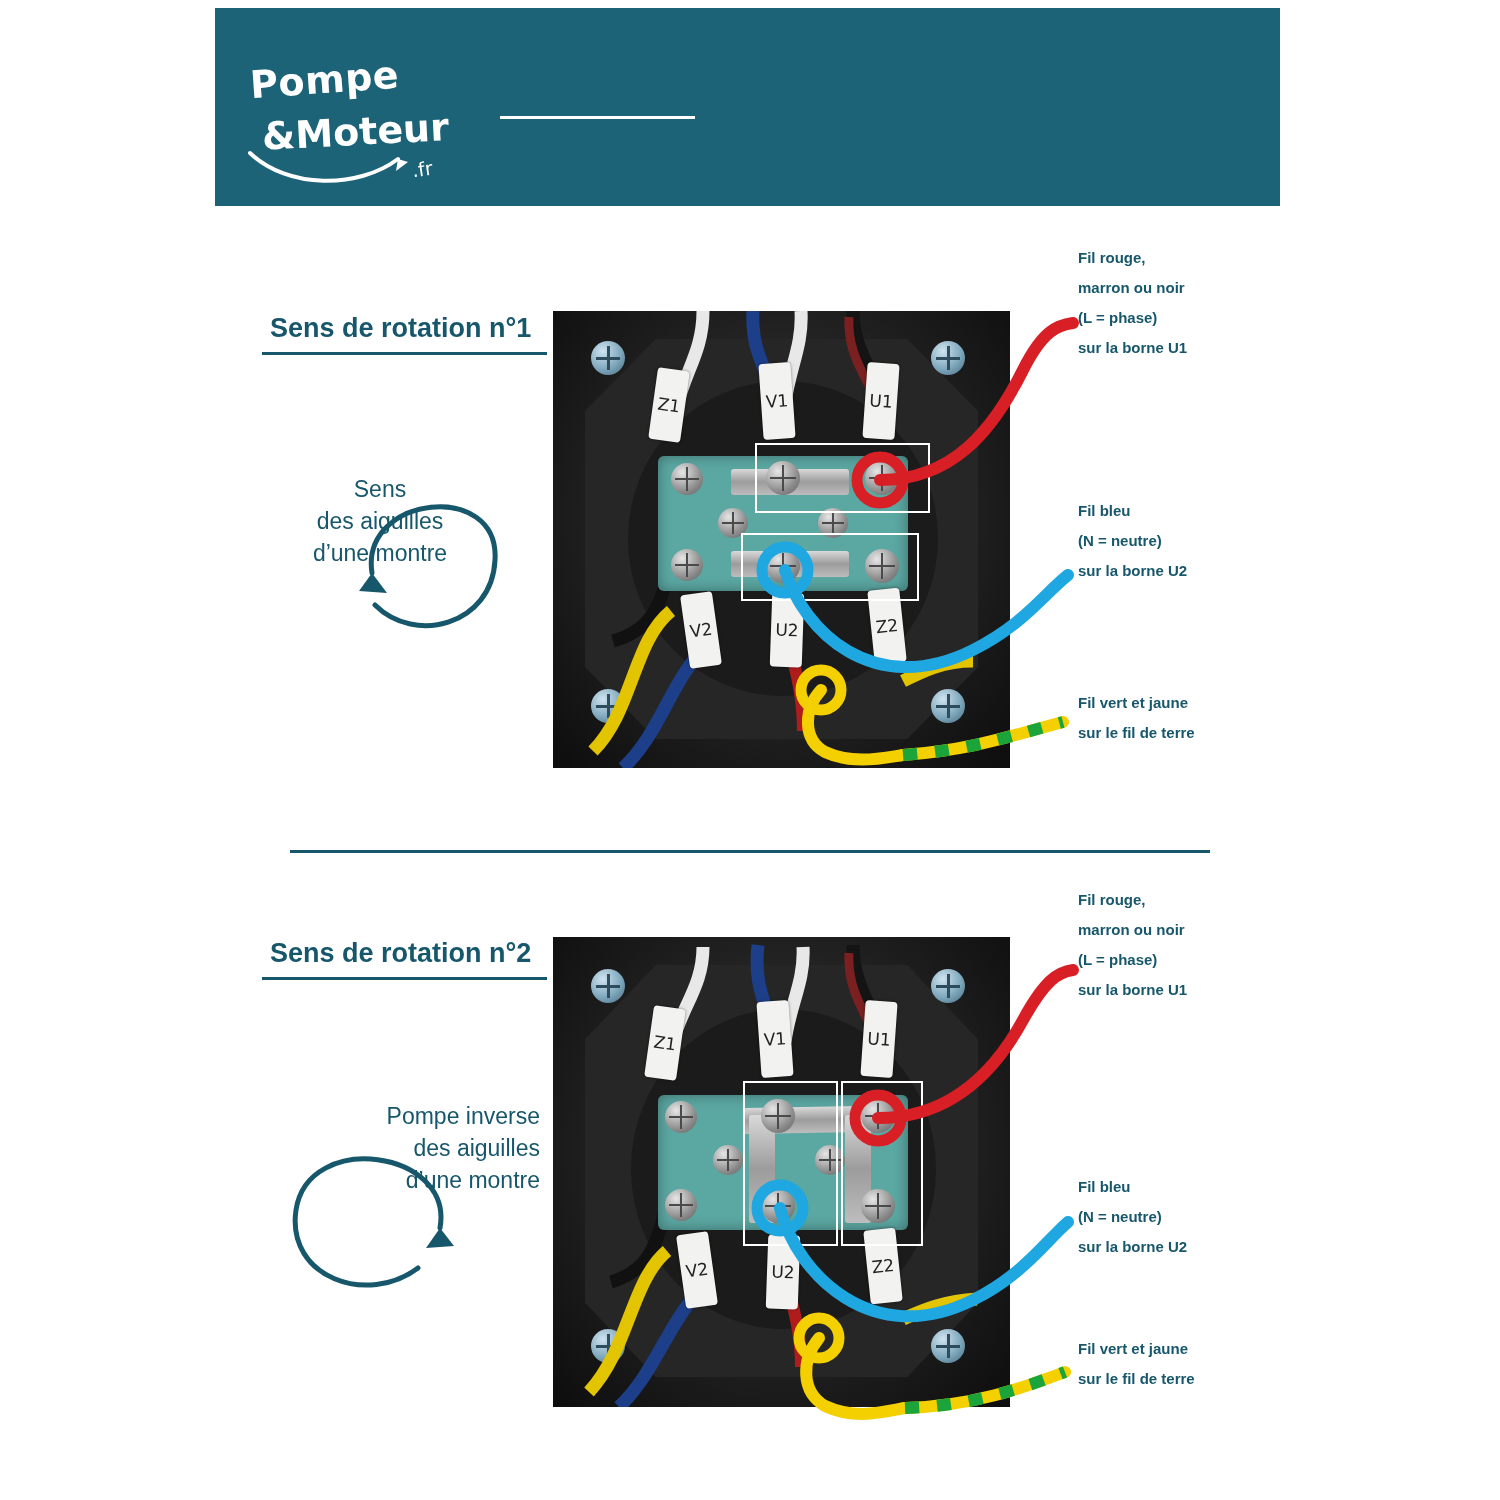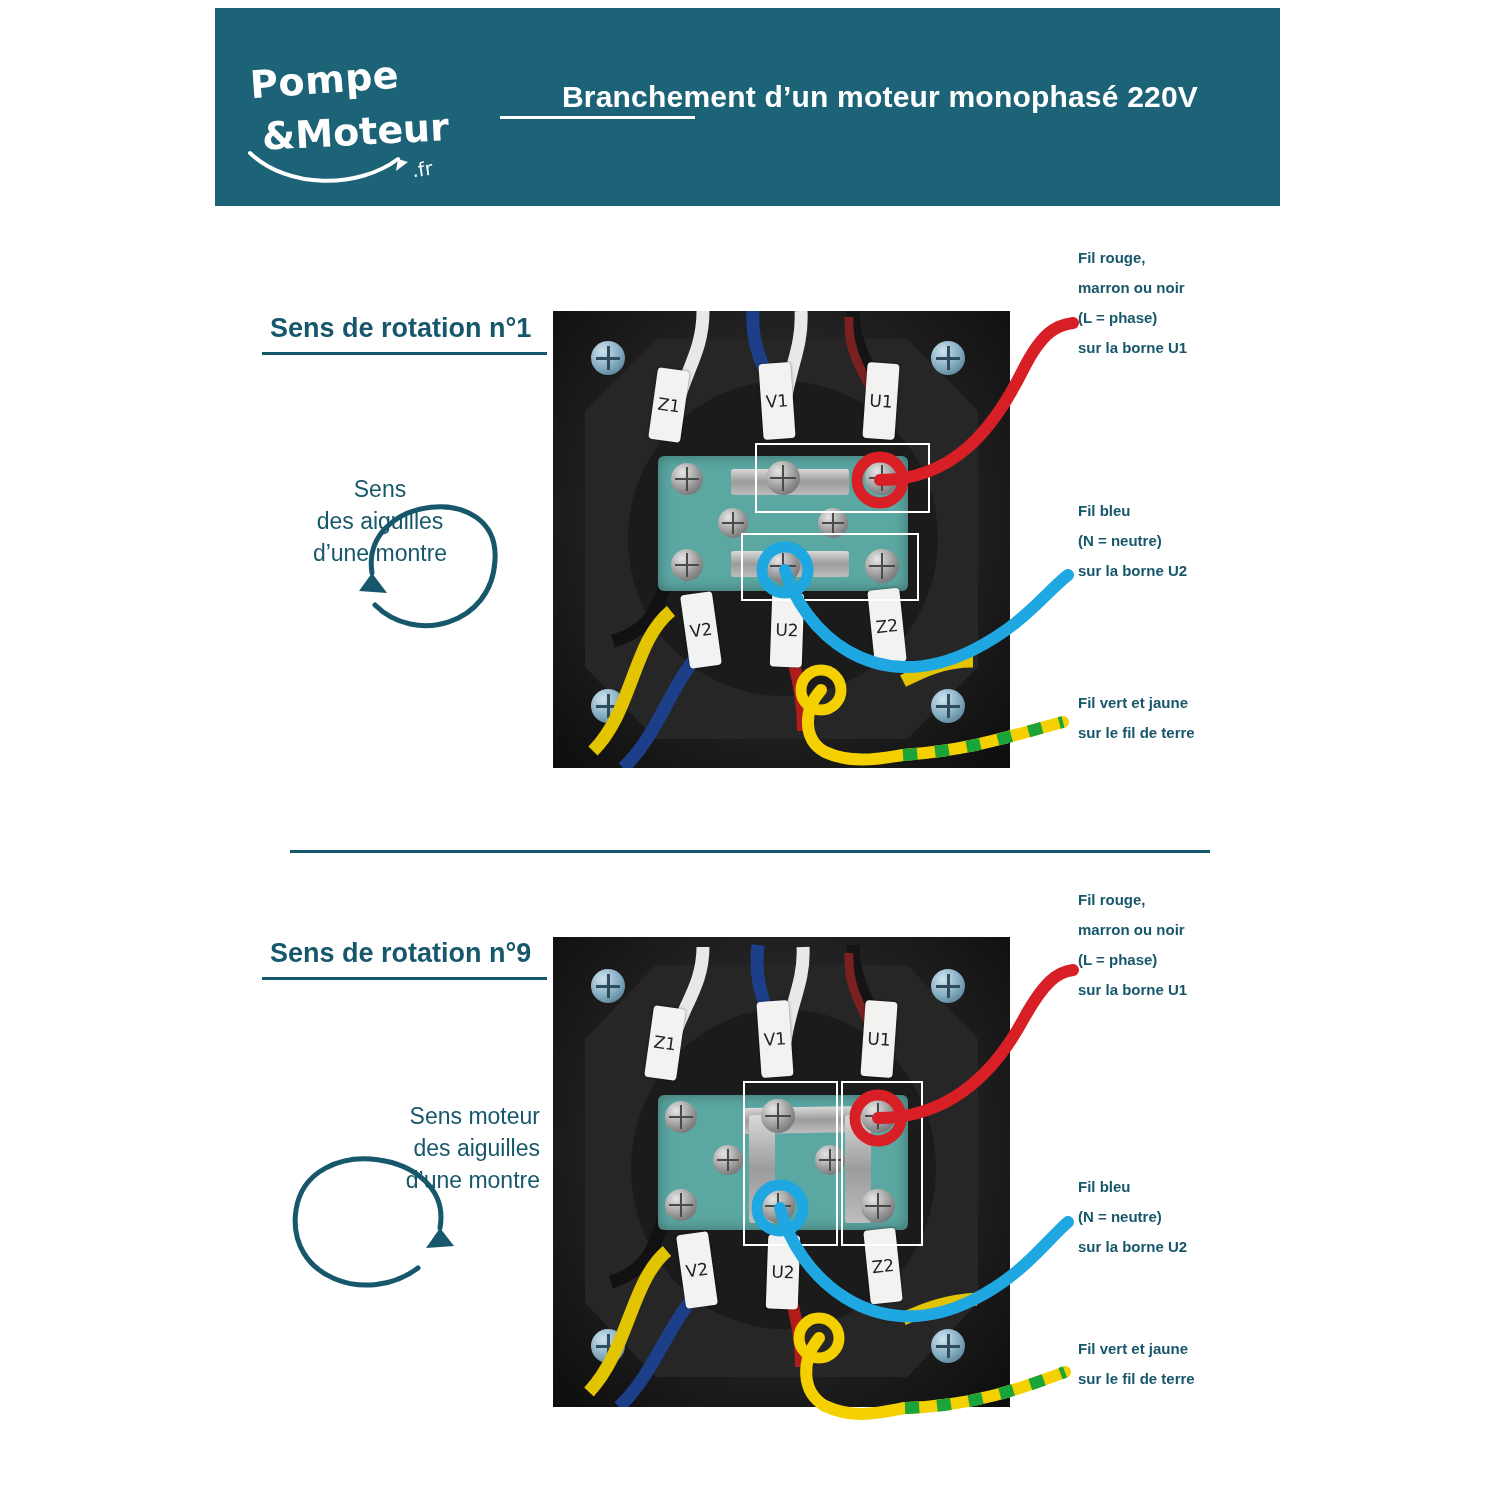--- a/index.html
+++ b/index.html
@@ -200,21 +200,20 @@
   <div class="logo">
     <div class="logo-line1">Pompe</div>
     <div class="logo-line2">&amp;Moteur</div>
     <svg class="logo-swoosh" viewBox="0 0 160 46">
       <path d="M2 10 C 40 46, 110 46, 150 16" stroke="#ffffff" stroke-width="4" fill="none" stroke-linecap="round"></path>
       <path d="M150 16 l -2 12 l 12 -9 z" fill="#ffffff"></path>
     </svg>
     <div class="logo-fr">.fr</div>
   </div>
   <div class="header-rule left"></div>
-  <div class="header-title">Branchement d’un moteur monophasé 220V</div>
 </div>
 
 <div class="section-title" style="left:270px; top:313px;">Sens de rotation n°1</div>
 <div class="section-title-underline" style="left:262px; top:352px; width:285px;"></div>
 
 <div class="rot-text" style="left:265px; top:450px; width:230px;margin-top:23px;">
   <div>Sens</div>
   <div>des aiguilles</div>
   <div>d’une montre</div>
 </div>
@@ -309,25 +308,25 @@
   <div>(N = neutre)</div>
   <div>sur la borne U2</div>
 </div>
 <div class="callout" style="left:1078px; top:688px;">
   <div>Fil vert et jaune</div>
   <div>sur le fil de terre</div>
 </div>
 
 <div class="divider"></div>
 
-<div class="section-title" style="left:270px; top:938px;">Sens de rotation n°9</div>
+<div class="section-title" style="left:270px; top:938px;">Sens de rotation n°2</div>
 <div class="section-title-underline" style="left:262px; top:977px; width:285px;"></div>
 
 <div class="rot-text" style="left:350px; top:1100px; width:190px; text-align:right;">
-  <div>Sens moteur</div>
+  <div>Pompe inverse</div>
   <div>des aiguilles</div>
   <div>d’une montre</div>
 </div>
 
 <svg style="position:absolute; left:268px; top:1110px; width:200px; height:215px;">
   <path d="M172 118 C 186 40, 40 20, 28 100 C 18 168, 100 196, 150 158" stroke="#17576b" stroke-width="5" fill="none" stroke-linecap="round"></path>
   <path d="M172 118 l 14 18 l -28 2 z" fill="#17576b"></path>
 </svg>
 
 <div class="photo" style="left:553px; top:937px; width:457px; height:470px;">

